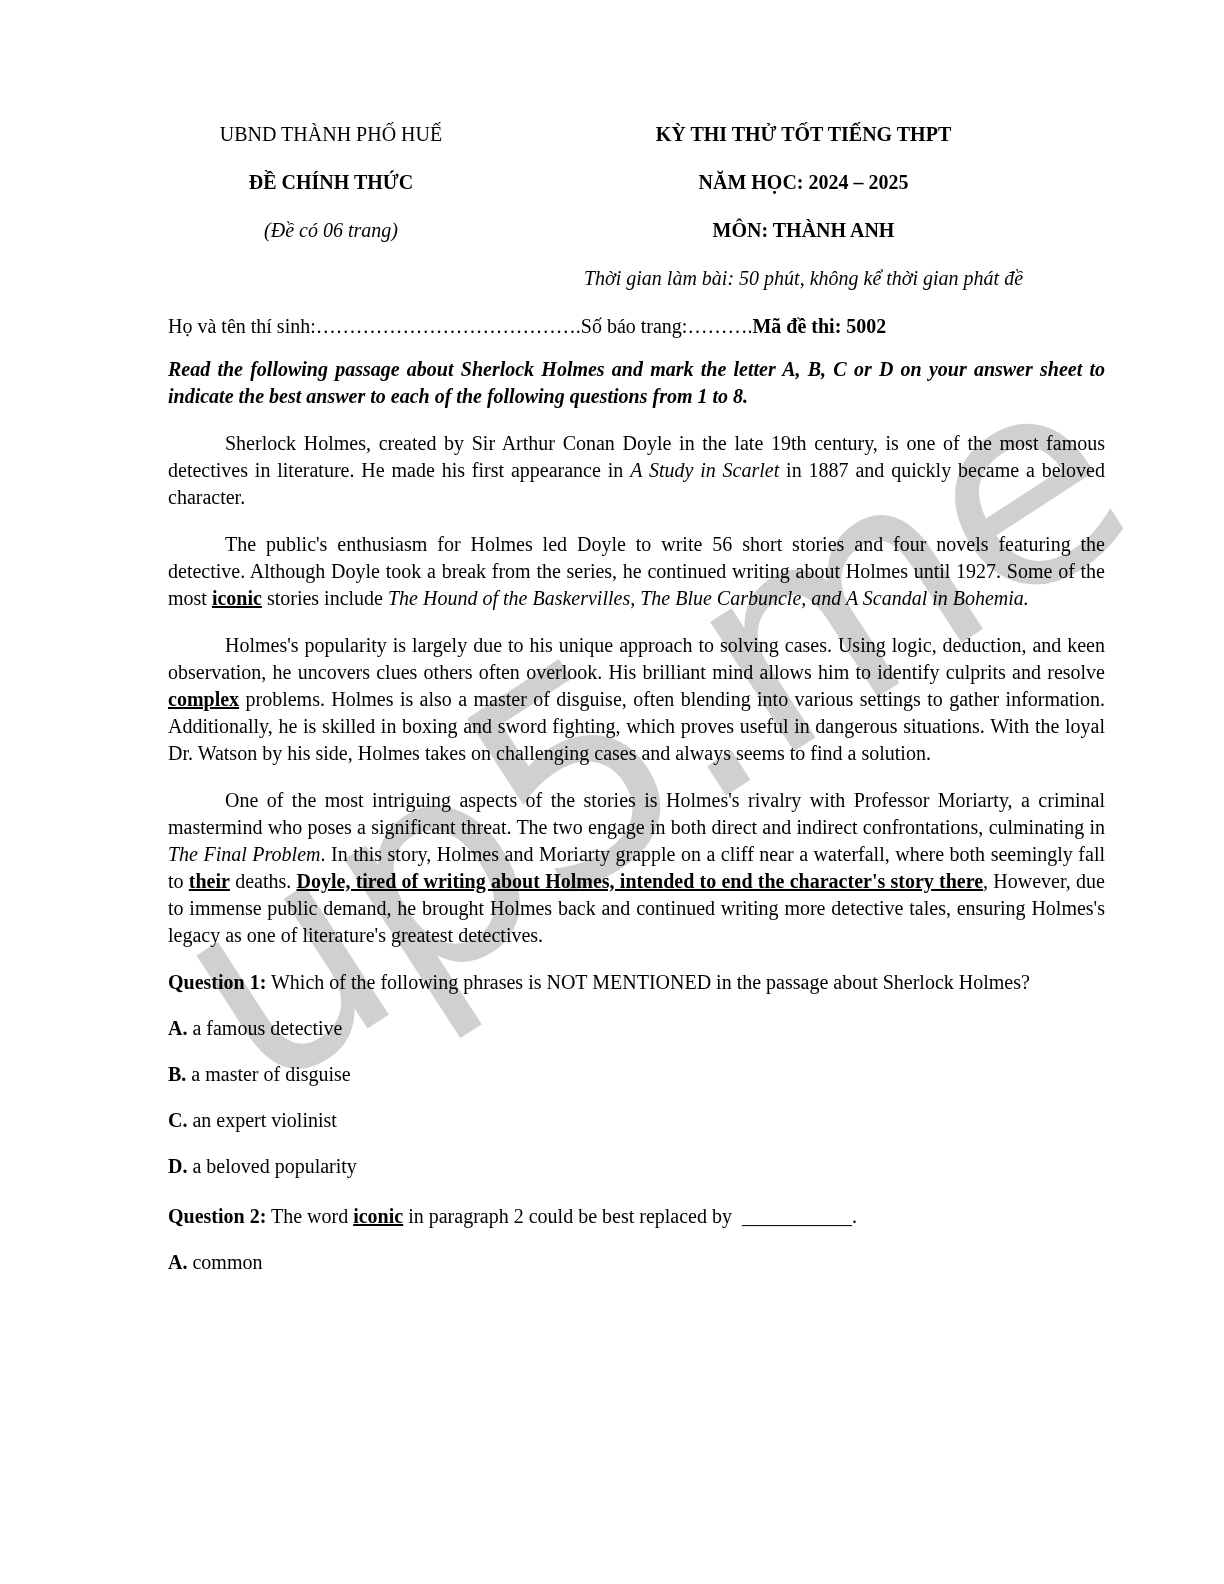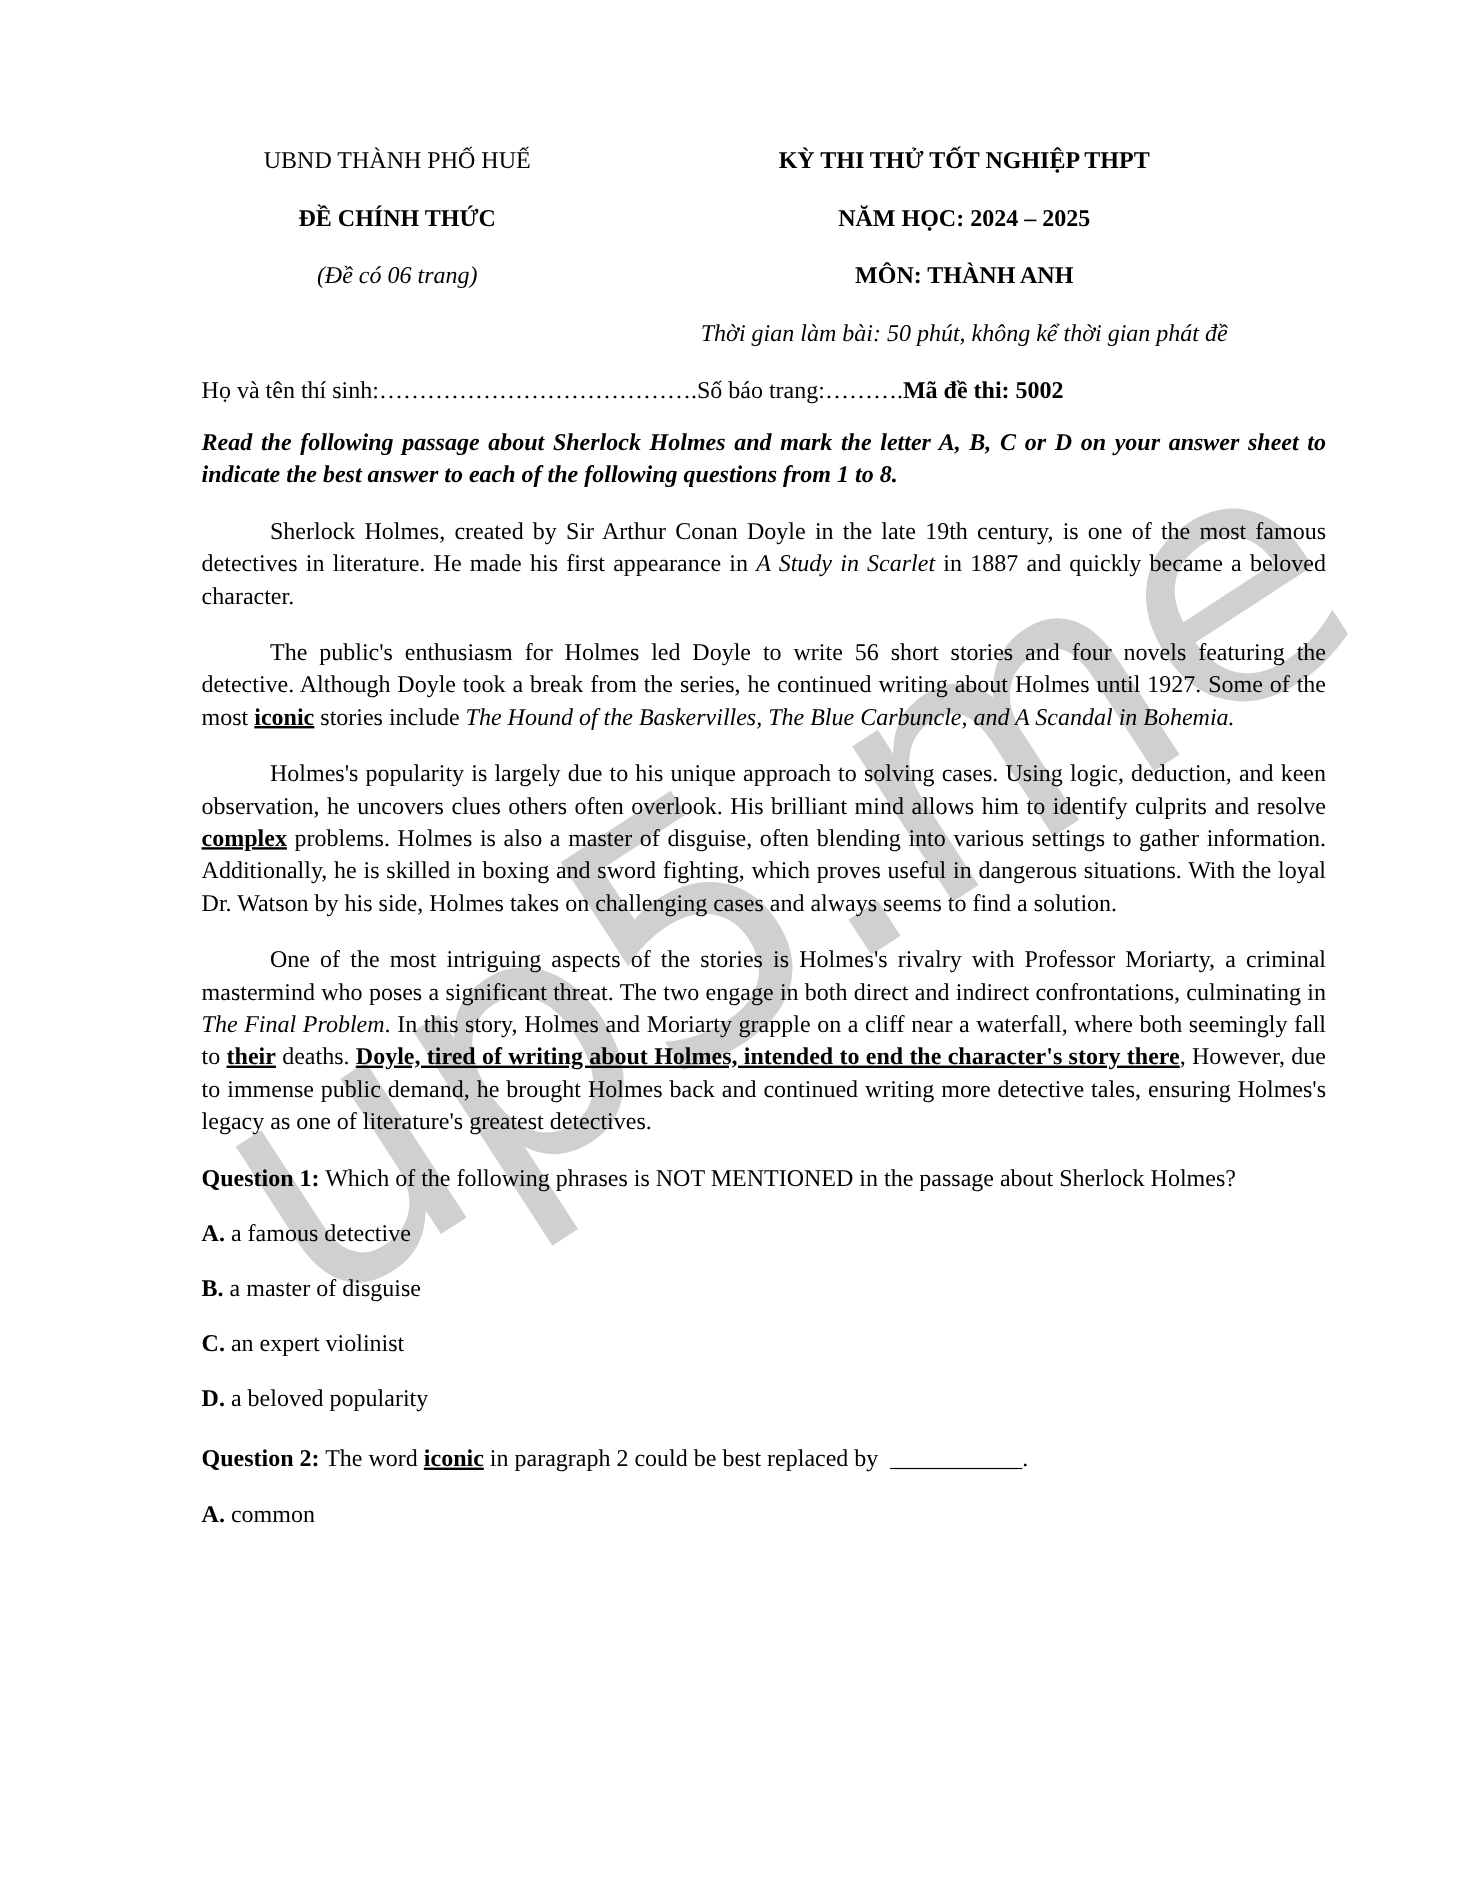--- a/index.html
+++ b/index.html
@@ -69,21 +69,21 @@
 
   <div class="content">
 
     <div class="header">
       <div class="header-left">
         <div class="h-line">UBND THÀNH PHỐ HUẾ</div>
         <div class="h-line bold">ĐỀ CHÍNH THỨC</div>
         <div class="h-line italic">(Đề có 06 trang)</div>
       </div>
       <div class="header-right">
-        <div class="h-line bold">KỲ THI THỬ TỐT NGHIỆP THPT</div>
+        <div class="h-line bold">KỲ THI THỬ TỐT TIẾNG THPT</div>
         <div class="h-line bold">NĂM HỌC: 2024 – 2025</div>
         <div class="h-line bold">MÔN: THÀNH ANH</div>
         <div class="h-line italic">Thời gian làm bài: 50 phút, không kể thời gian phát đề</div>
       </div>
     </div>
 
     <div class="candidate"><span>Họ và tên thí sinh:………………………………….</span><span>Số báo trang:……….</span><span class="b">Mã đề thi: 5002</span></div>
 
     <p class="instruction">Read the following passage about Sherlock Holmes and mark the letter A, B, C or D on your answer sheet to indicate the best answer to each of the following questions from 1 to 8.</p>
 

